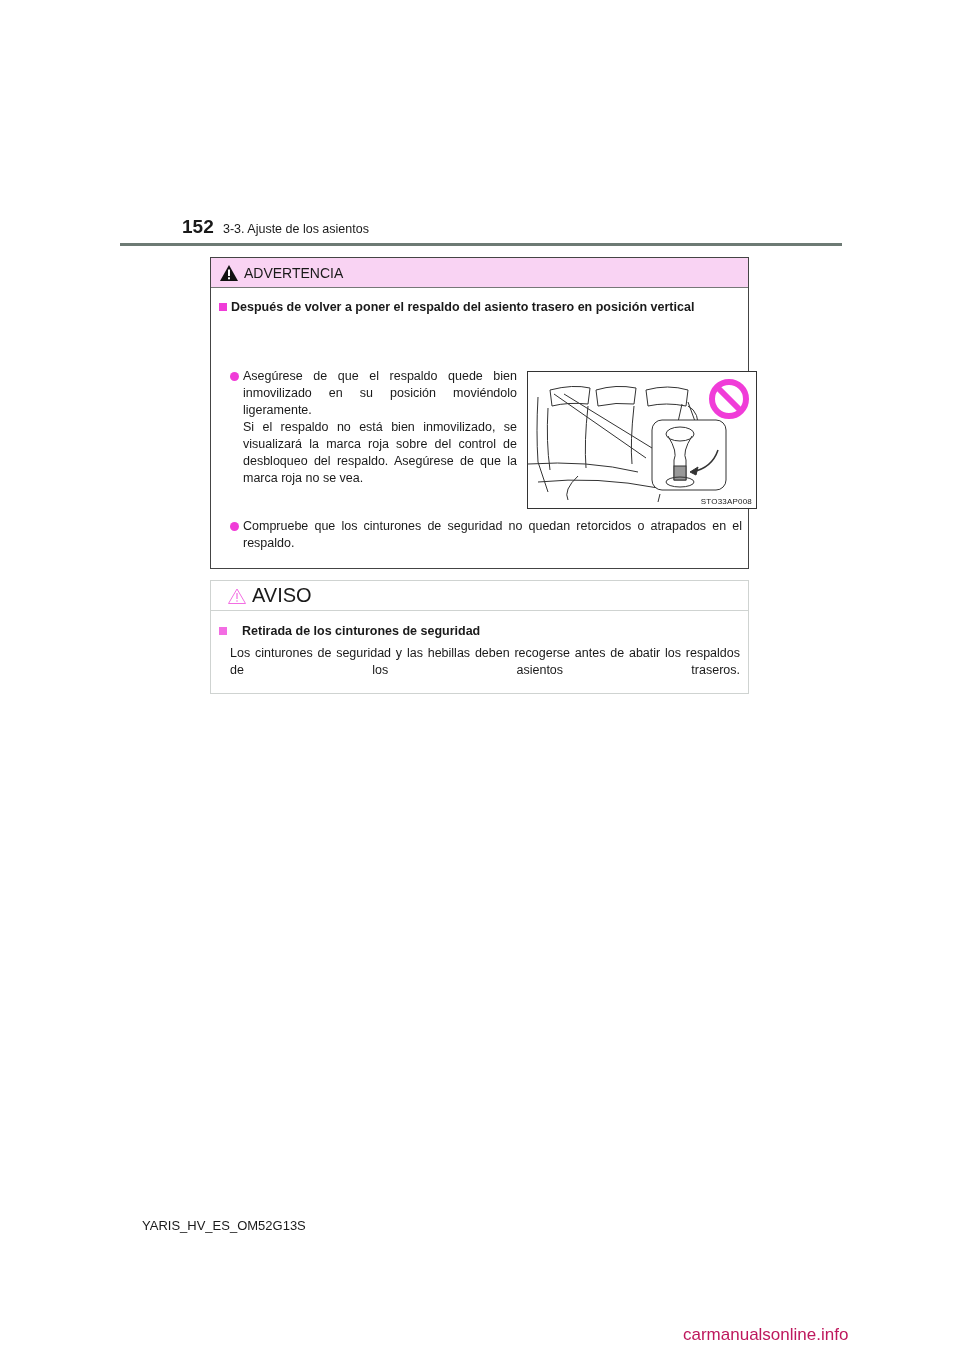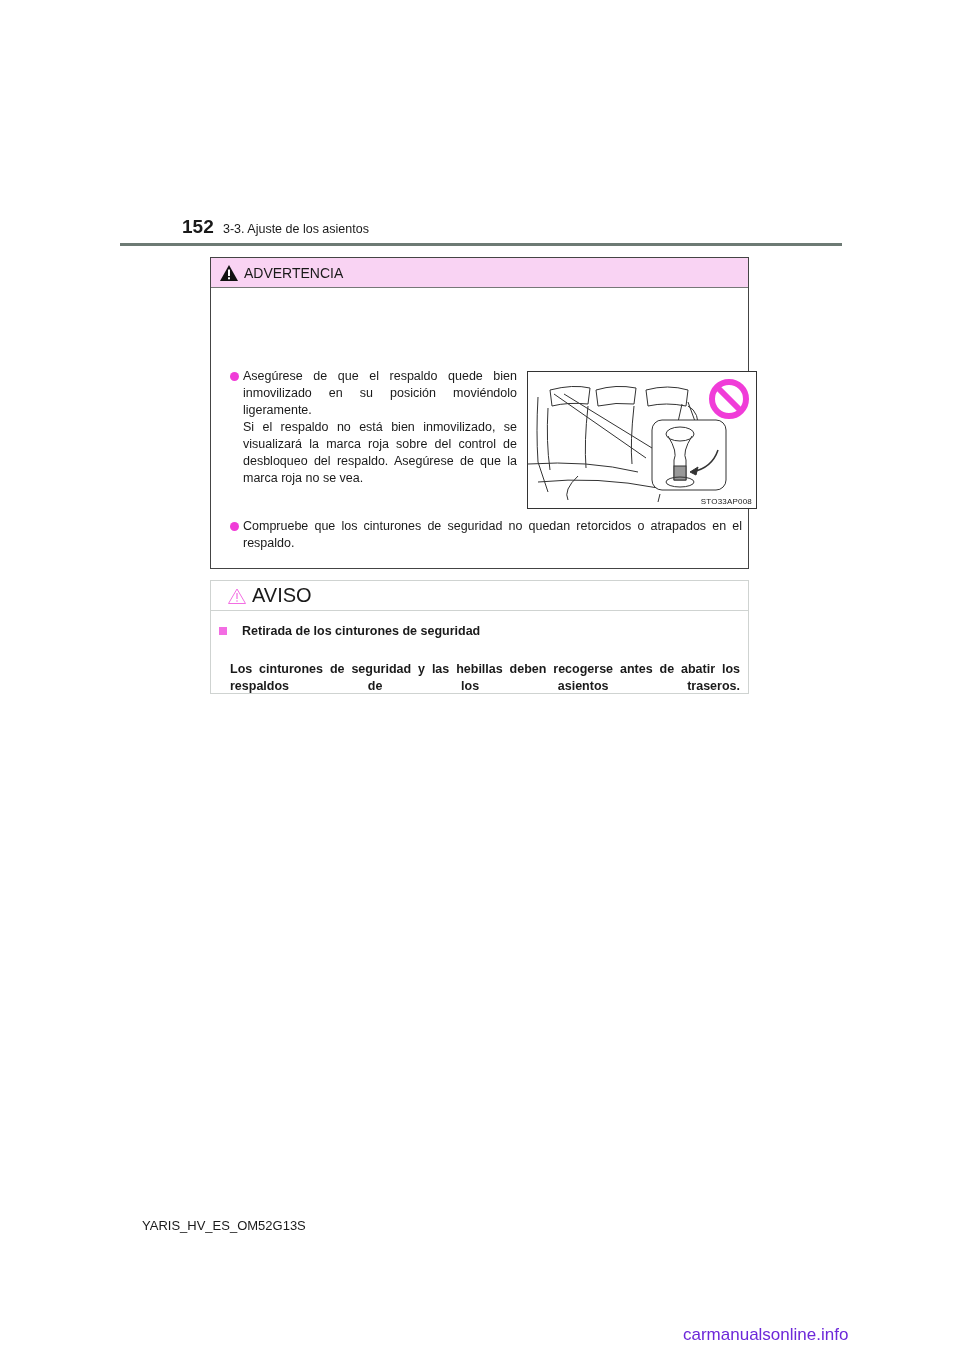--- a/index.html
+++ b/index.html
@@ -56,40 +56,44 @@
       top: 580px; height: 114px; border: 1px solid #cfd3d1;
     }
     .caution-head {
       height: 29px; border-bottom: 1px solid #cfd3d1;
       display: flex; align-items: center; padding-left: 17px; font-size: 20px;
     }
     .footer-code {
       position: absolute; left: 142px; top: 1218px; font-size: 13px;
     }
     .watermark {
-      position: absolute; left: 683px; top: 1325px; font-size: 17px; color: #6d28d9;
+      position: absolute; left: 683px; top: 1325px; font-size: 17px; color: #be185d;
     }
   </style>
 </head>
 <body>
 
 <div class="page-num">152</div>
 <div class="section-title">3-3. Ajuste de los asientos</div>
 <div class="header-rule"></div>
 
 <div class="box warning-box">
   <div class="warning-head">
     <svg width="18" height="16" viewBox="0 0 18 16">
       <polygon points="9,0 18,16 0,16" fill="#111"></polygon>
       <rect x="8" y="4.5" width="2" height="6.5" fill="#fff"></rect>
       <rect x="8" y="12.3" width="2" height="2" fill="#fff"></rect>
     </svg>
     <span>ADVERTENCIA</span>
   </div>
 
+  <div class="subhead" style="top:42px;">
+    <span class="sq"></span>
+    <span>Después de volver a poner el respaldo del asiento trasero en posición vertical</span>
+  </div>
 
 
   <div class="bullet-wrap" style="top:110px; width:287px;">
     <span class="dot"></span>
     <div class="bullet-text">
       <div>Asegúrese de que el respaldo quede bien inmovilizado en su posición moviéndolo ligeramente.</div>
       <div>Si el respaldo no está bien inmovilizado, se visualizará la marca roja sobre del control de desbloqueo del respaldo. Asegúrese de que la marca roja no se vea.</div>
     </div>
   </div>
 
@@ -140,17 +144,17 @@
       <rect x="8.4" y="12.3" width="1.2" height="1.4" fill="#f36de3"></rect>
     </svg>
     <span>AVISO</span>
   </div>
 
   <div class="subhead" style="top:43px;gap:11px;">
     <span class="sq light"></span>
     <span>Retirada de los cinturones de seguridad</span>
   </div>
 
-  <div class="para" style="top:80px;font-weight:bold;">Los cinturones de seguridad y las hebillas deben recogerse antes de abatir los respaldos de los asientos traseros.</div>
+  <div class="para" style="top:64px;">Los cinturones de seguridad y las hebillas deben recogerse antes de abatir los respaldos de los asientos traseros.</div>
 </div>
 
 <div class="footer-code">YARIS_HV_ES_OM52G13S</div>
 <div class="watermark">carmanualsonline.info</div>
 
 </body></html>

